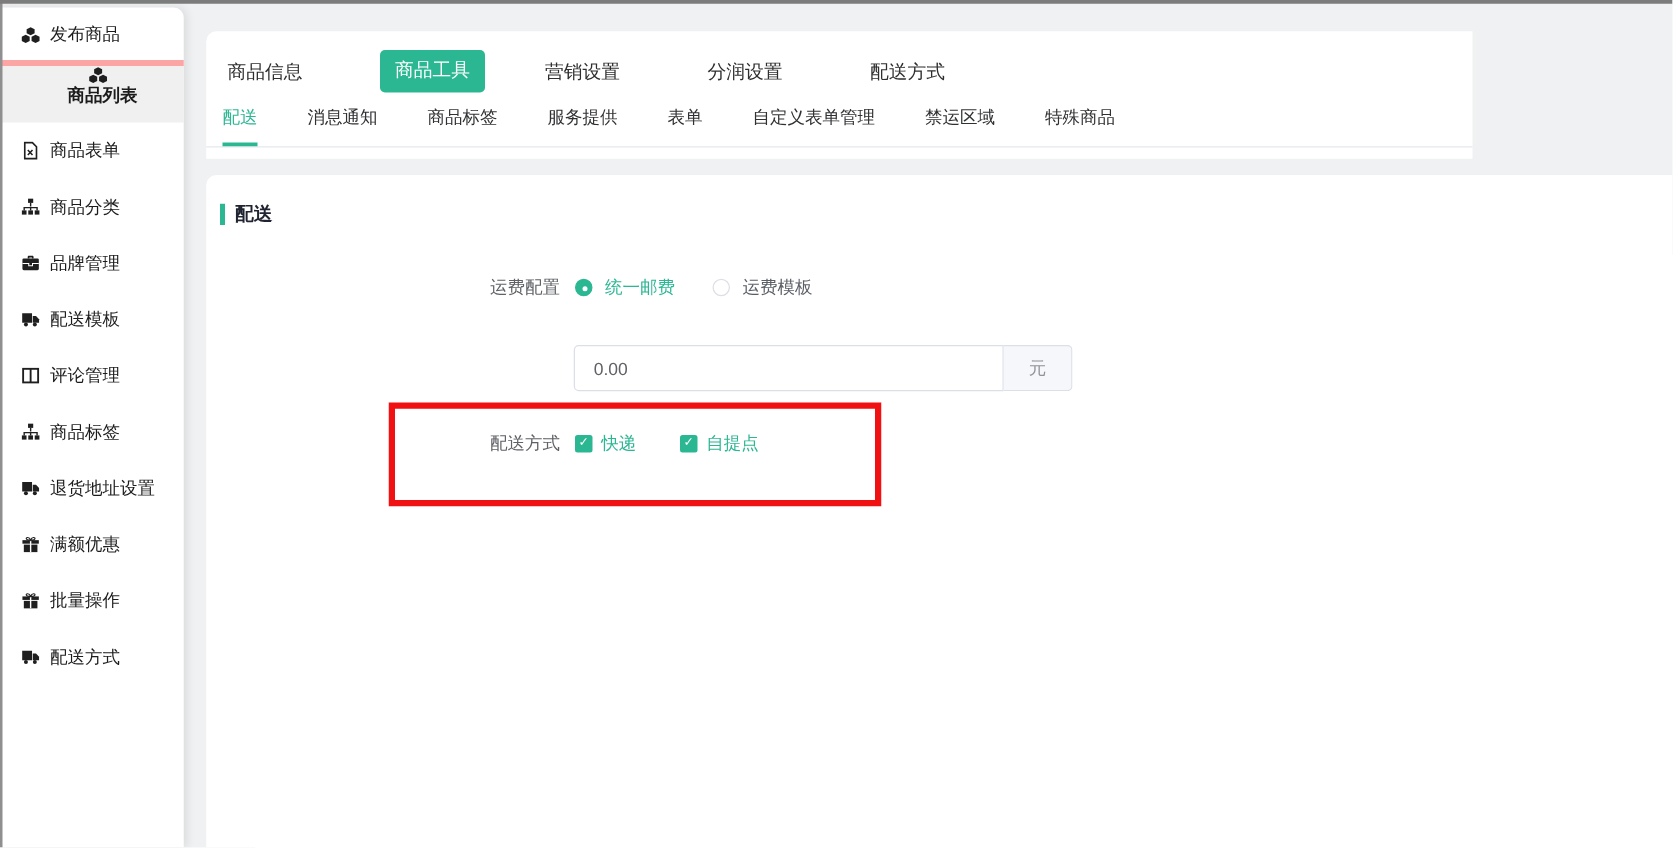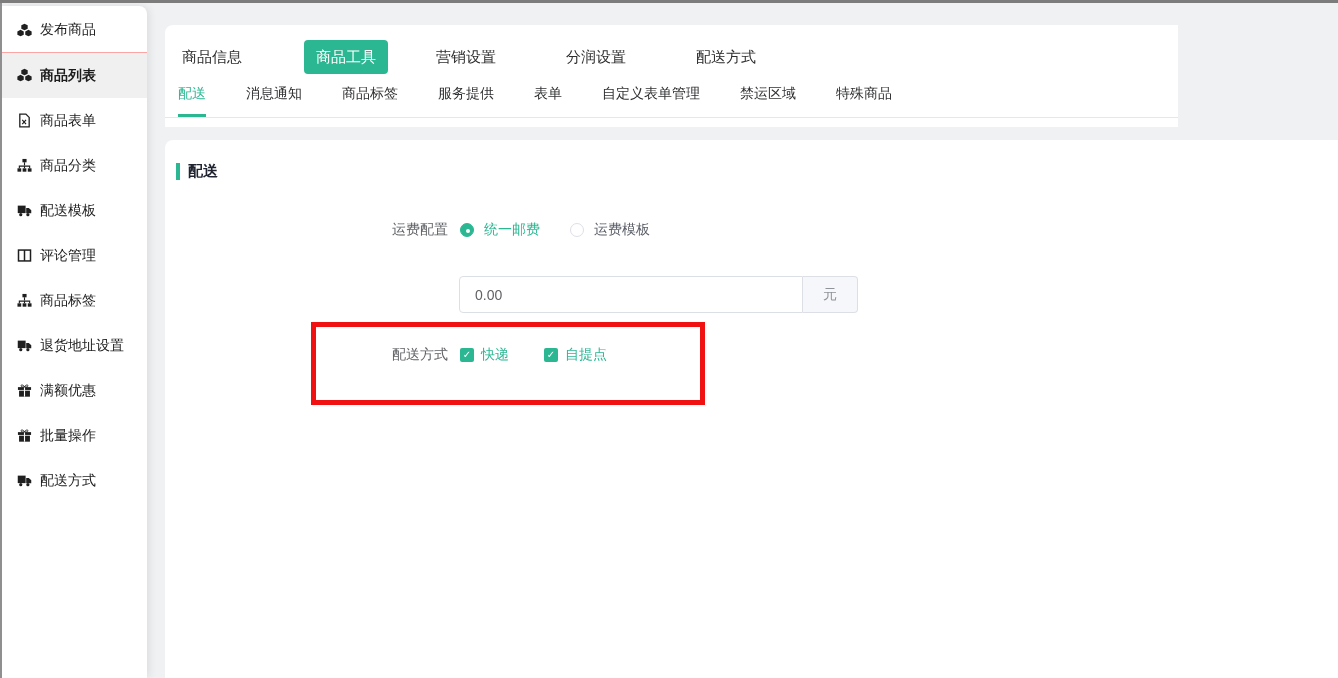--- a/index.html
+++ b/index.html
@@ -22,22 +22,22 @@
     box-shadow:2px 0 8px rgba(0,0,0,.09);
     padding-top:2px; z-index:5;
   }
   .side-item {
     height:45px; display:flex; align-items:center;
     padding-left:17px; font-size:14px; color:#1c1c1c; cursor:pointer;
     white-space:nowrap;
   }
   .side-item .ic { width:16px; height:15px; margin-right:7px; display:flex; align-items:center; flex:none; }
   .side-item .ic svg { display:block; }
-  .side-item.divided { border-bottom:1px solid #fca5a5; }
-  .side-item.active { background:#f0f0f0; font-weight:bold; }
+  .side-item.divided { border-bottom:5px solid #fca5a5; }
+  .side-item.active { background:#f0f0f0; font-weight:bold;flex-direction:column; }
 
   
   .tabs-card {
     position:absolute; left:165px; top:25px; width:1013px; height:102px;
     background:#fff; border-radius:8px 0 0 0; z-index:4;
   }
   .main-tabs { display:flex; align-items:center; height:34px; margin-top:15px; padding-left:17px; }
   .main-tab { font-size:15px; color:#2e2e2e; cursor:pointer; white-space:nowrap; }
   .main-tab.t1 { margin-right:62px; }
   .main-tab.t2 { margin-right:48px; }
@@ -162,20 +162,30 @@
           <rect x="5.8" y="1" width="4.4" height="3.6"></rect>
           <rect x="0.5" y="11" width="4" height="3.6"></rect>
           <rect x="6" y="11" width="4" height="3.6"></rect>
           <rect x="11.5" y="11" width="4" height="3.6"></rect>
           <path d="M8 4.6v3M2.5 11V8.6h11V11M8 8.6V11" fill="none" stroke="#1f1f1f" stroke-width="1.2"></path>
         </svg>
       </span>
     <span>商品分类</span>
   </div>
 
+  <div class="side-item">
+    <span class="ic">
+        <svg width="15" height="15" viewBox="0 0 16 16" fill="#1f1f1f">
+          <path d="M5.5 4V2.8c0-.6.4-1 1-1h3c.6 0 1 .4 1 1V4H9.1V3.2H6.9V4z"></path>
+          <rect x="1" y="4" width="14" height="10" rx="1.2"></rect>
+          <path d="M1 8.4h5.4v1.8h3.2V8.4H15" fill="none" stroke="#fff" stroke-width=".9"></path>
+        </svg>
+      </span>
+    <span>品牌管理</span>
+  </div>
 
   <div class="side-item">
     <span class="ic">
         <svg width="15" height="15" viewBox="0 0 16 16" fill="#1f1f1f">
           <path d="M.8 2.8h8.4v8H.8z"></path>
           <path d="M9.8 5.2h2.8l2.6 2.6v3H9.8z"></path>
           <circle cx="4" cy="12.4" r="1.7"></circle>
           <circle cx="11.6" cy="12.4" r="1.7"></circle>
         </svg>
       </span>

